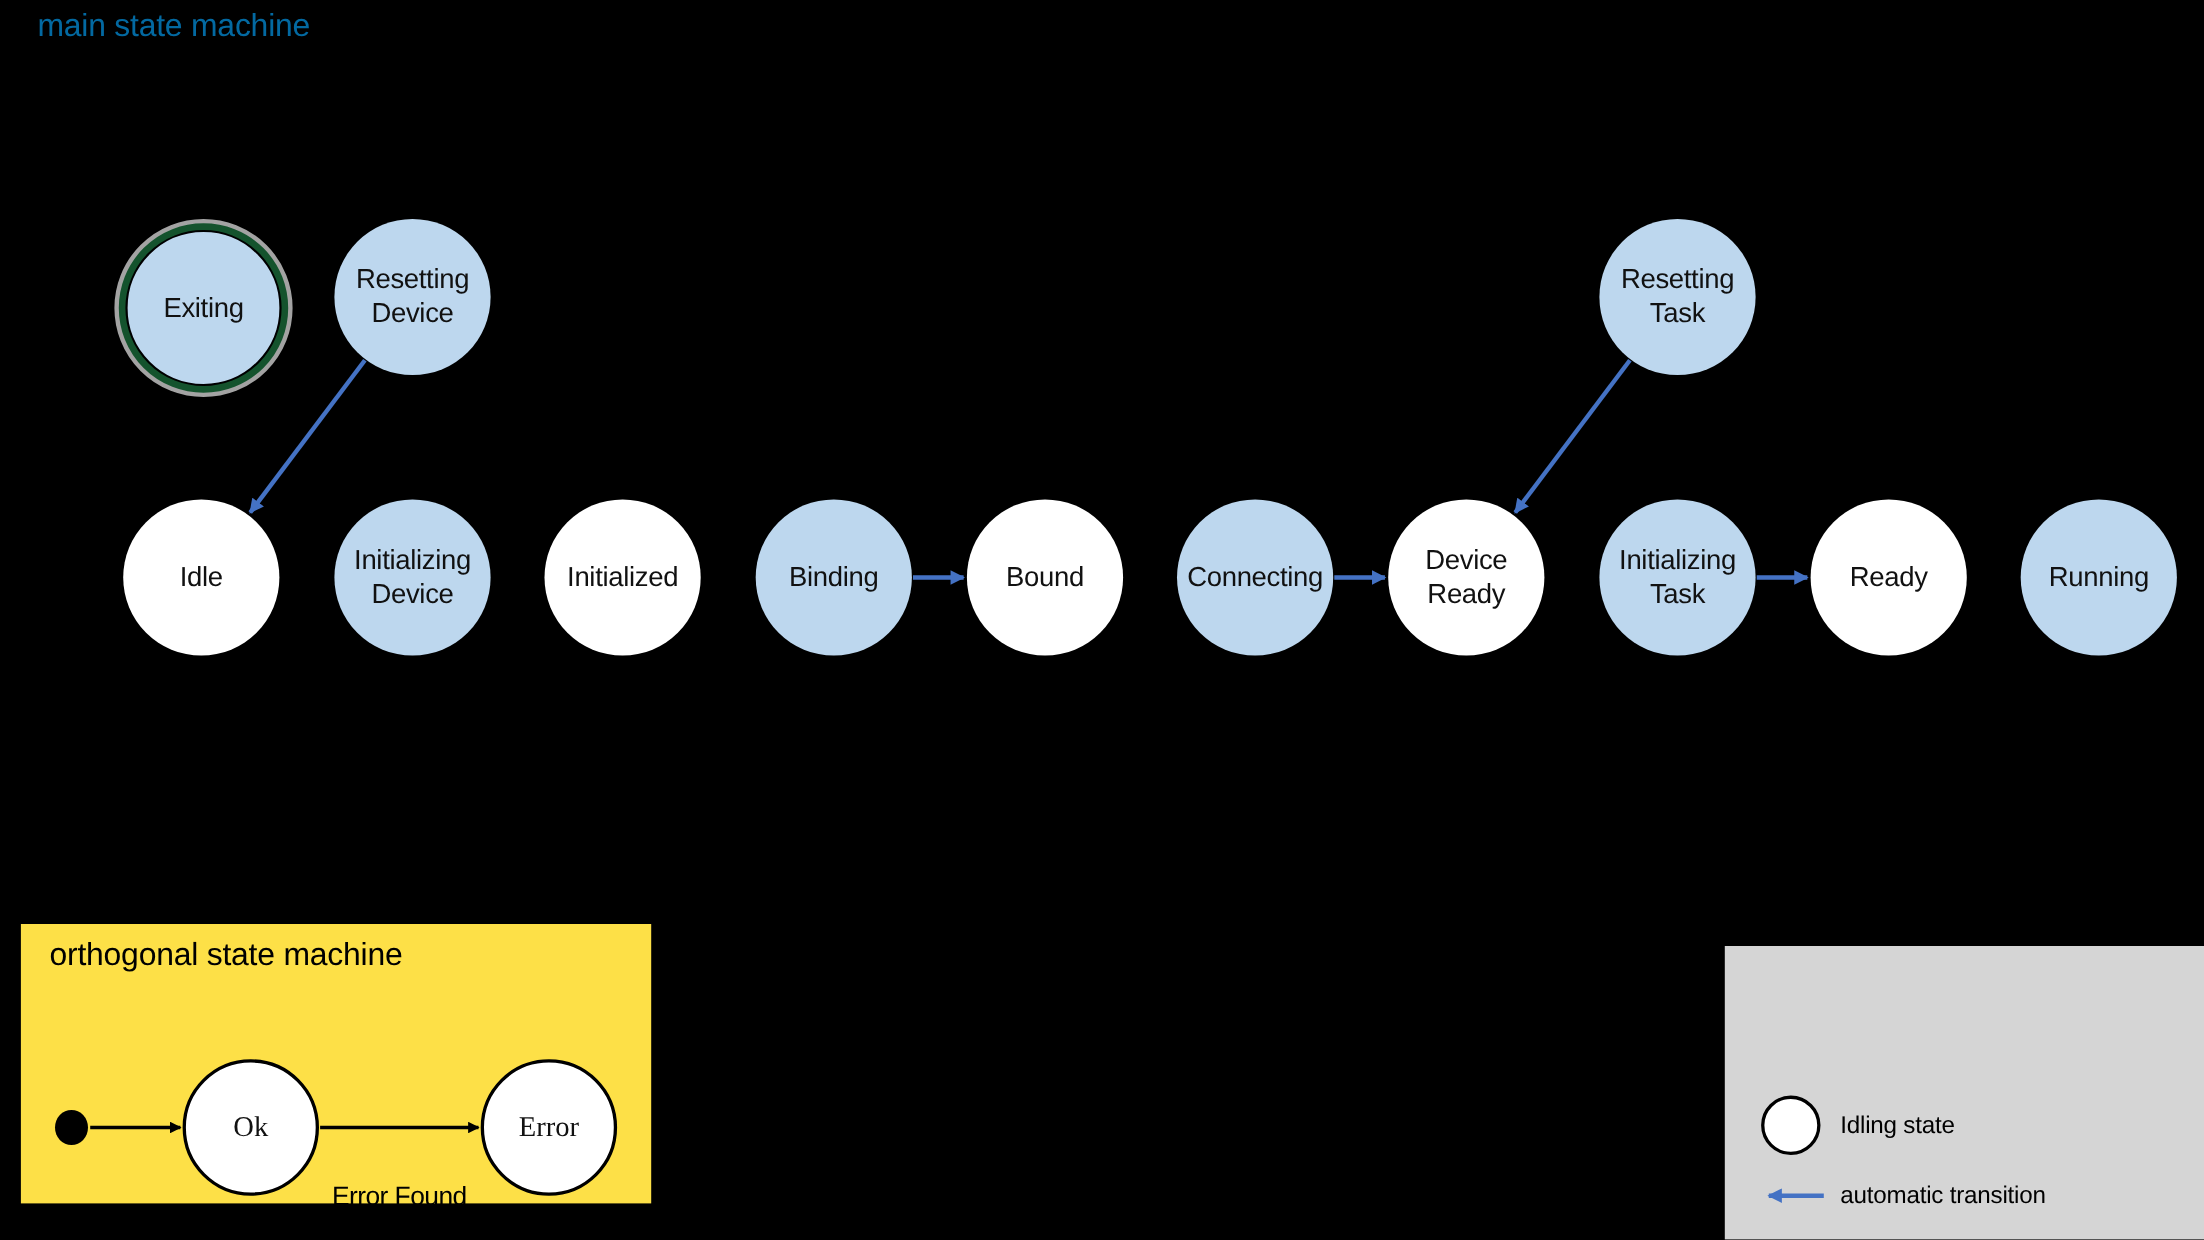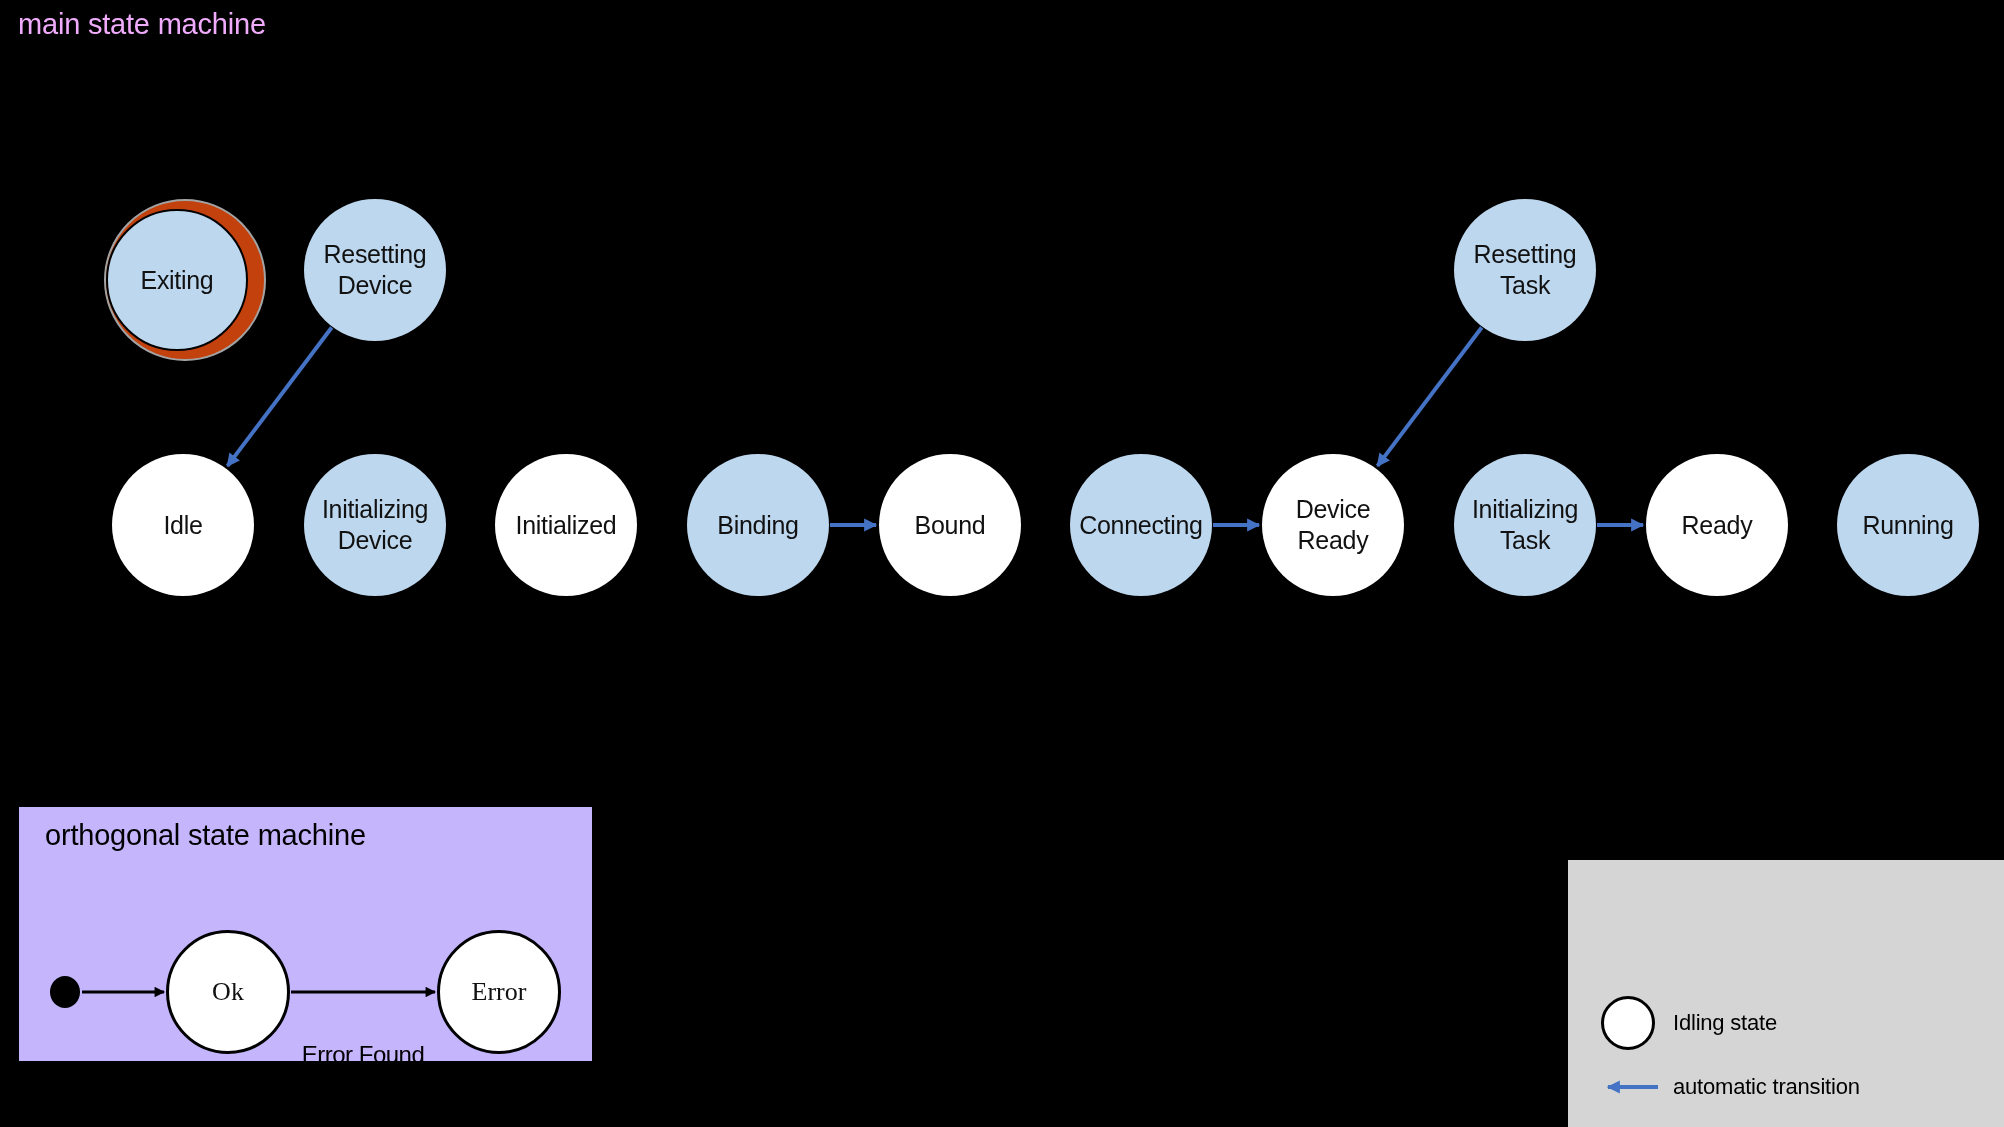--- a/index.html
+++ b/index.html
@@ -1,40 +1,40 @@
 <!DOCTYPE html>
 <html><head>
 <meta charset="utf-8">
 <style>
   html,body{margin:0;padding:0;background:#000;}
   .stage{
     position:relative;width:2004px;height:1127px;background:var(--bg,#000);
     font-family:"Liberation Sans",sans-serif;overflow:hidden;
   }
   .page-title{
-    position:absolute;left:18px;top:8px;color:#f0abfc;font-size:29px;
+    position:absolute;left:34px;top:8px;color:#0369a1;font-size:29px;
     letter-spacing:-0.2px;
   }
   .arrow-layer{position:absolute;left:0;top:0;width:2004px;height:1127px;}
   
   .node{
     position:absolute;border-radius:50%;
     display:flex;align-items:center;justify-content:center;text-align:center;
     color:#111;font-size:25px;line-height:31px;letter-spacing:-0.3px;
   }
   .node.handler{background:var(--handler-fill,#BDD7EE);}
   .node.idle{background:var(--idle-fill,#fff);}
   .node.inner{position:static;flex:none;}
   .node.bordered{border:2px solid #000;box-sizing:border-box;}
   .final-ring{
-    position:absolute;border-radius:50%;background:#c2410c;border:2px solid #a3a3a3;
-    box-sizing:border-box;display:flex;align-items:center;justify-content:flex-start;
+    position:absolute;border-radius:50%;background:#14532d;border:4px solid #a3a3a3;
+    box-sizing:border-box;display:flex;align-items:center;justify-content:center;
   }
   
-  .ortho{position:absolute;left:19px;top:807px;width:573px;height:254px;background:#c4b5fd;}
+  .ortho{position:absolute;left:19px;top:840px;width:573px;height:254px;background:#fde047;}
   .ortho-title{position:absolute;left:26px;top:12px;font-size:29px;color:#000;letter-spacing:-0.2px;}
   .ortho-svg{position:absolute;left:0;top:0;width:573px;height:254px;}
   .onode{
     position:absolute;border-radius:50%;background:#fff;border:3px solid #000;
     box-sizing:border-box;display:flex;align-items:center;justify-content:center;
     font-size:26px;color:#111;text-align:center;font-family:Liberation Serif, serif;
   }
   .ortho-label{
     position:absolute;left:244px;top:202px;width:200px;text-align:center;
     font-size:24px;font-weight:400;letter-spacing:-0.5px;color:#000;white-space:nowrap;margin-top:32px;

